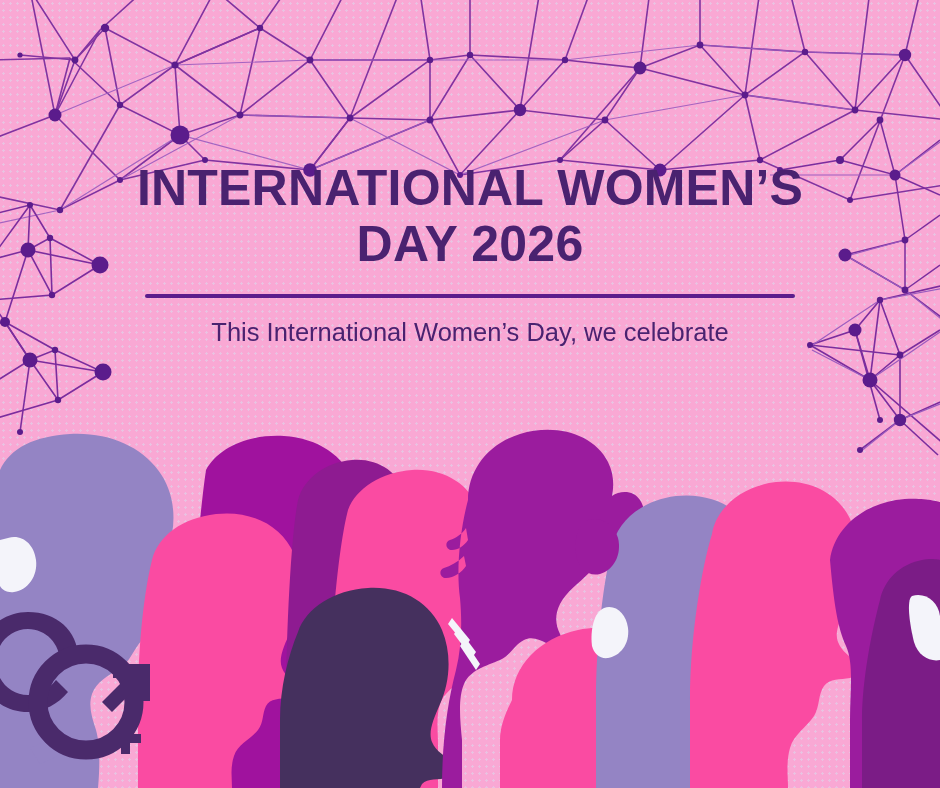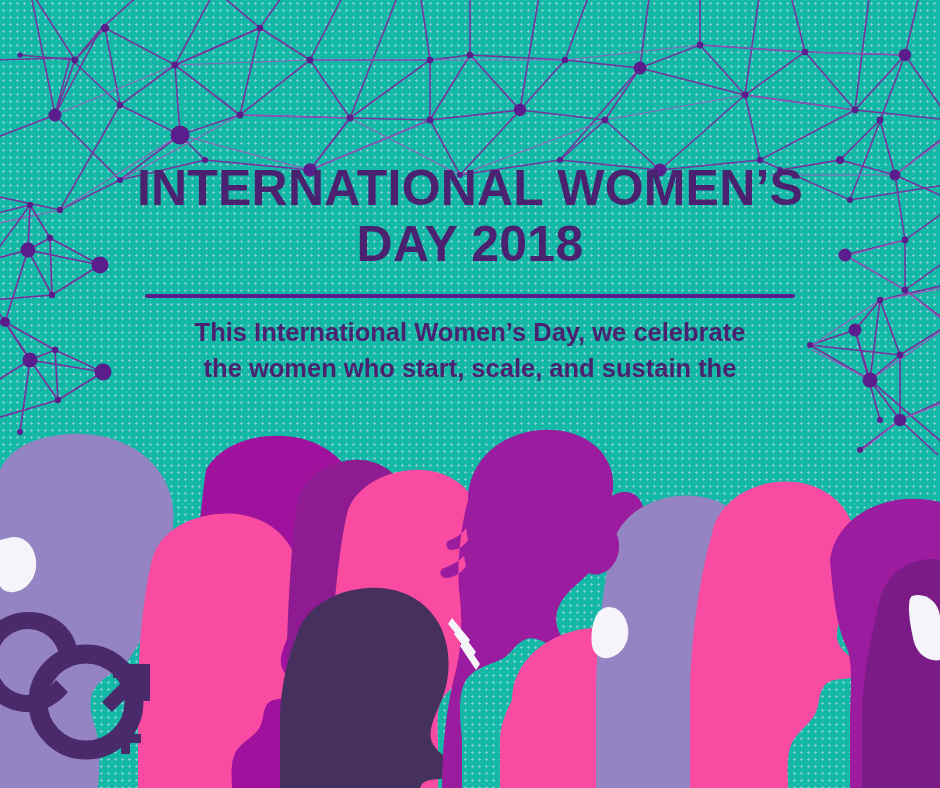--- a/index.html
+++ b/index.html
@@ -3,21 +3,21 @@
 <meta charset="utf-8">
 <style>
   html,body{margin:0;padding:0;}
   body{
     width:940px;height:788px;overflow:hidden;
     font-family:"Liberation Sans", sans-serif;
     background:#F4F4FA;
   }
   #poster{
     position:relative;width:940px;height:788px;overflow:hidden;
-    background:#14b8a6;
+    background:#f9a8d4;
   }
   
   #dot-texture{
     position:absolute;left:0;top:0;width:940px;height:788px;
     background-image:radial-gradient(#DCD8EC 1px, transparent 1.1px);
     background-size:7px 7px;
     opacity:.55;pointer-events:none;
   }
   .layer{position:absolute;left:0;top:0;width:940px;height:788px;}
 
@@ -38,21 +38,21 @@
   }
   #title-divider{
     width:650px;height:4px;margin:22px auto 16px auto;
     background:#5B1C8C;border-radius:2px;
   }
   #poster-subtitle{
     margin:0 auto;width:660px;
     color:#4A2270;
     font-size:25.5px;
     line-height:36px;
-    font-weight:bold;
+    font-weight:normal;
     font-family:"Liberation Sans", sans-serif;
   }
 </style>
 </head>
 <body>
 
 <div id="poster">
 
   <svg class="layer" viewBox="0 0 940 788" width="940" height="788" style="z-index:2;">
     <g stroke="#7B2D9E" stroke-width="1.6" fill="none" opacity="0.95">
@@ -245,26 +245,26 @@
         <circle cx="905" cy="240" r="3.4"></circle>
       <circle cx="905" cy="290" r="3.4"></circle>
     </g>
   </svg>
 
   <div id="dot-texture"></div>
 
   <div id="text-block">
     <h1 id="poster-title">
       <span>INTERNATIONAL WOMEN’S</span><br>
-      <span>DAY 2018</span>
+      <span>DAY 2026</span>
     </h1>
     <div id="title-divider"></div>
     <p id="poster-subtitle">
       <span>This International Women’s Day, we celebrate</span><br>
-      <span>the women who start, scale, and sustain the</span><br>
+      <br>
     </p>
   </div>
 
   <svg class="layer" viewBox="0 0 940 788" width="940" height="788" style="z-index:8;">
 
     <path fill="#45305E" d="M0 500 L8 498 C16 492 22 500 24 512 C28 530 30 545 40 556
          C50 566 56 578 52 592 C48 606 40 618 42 634
          C44 650 48 664 44 678 C40 694 30 706 28 724 L24 788 L0 788 Z"></path>
 
     <path fill="#9484C4" d="M0 470 C10 448 35 436 70 434 C108 432 140 446 158 470

